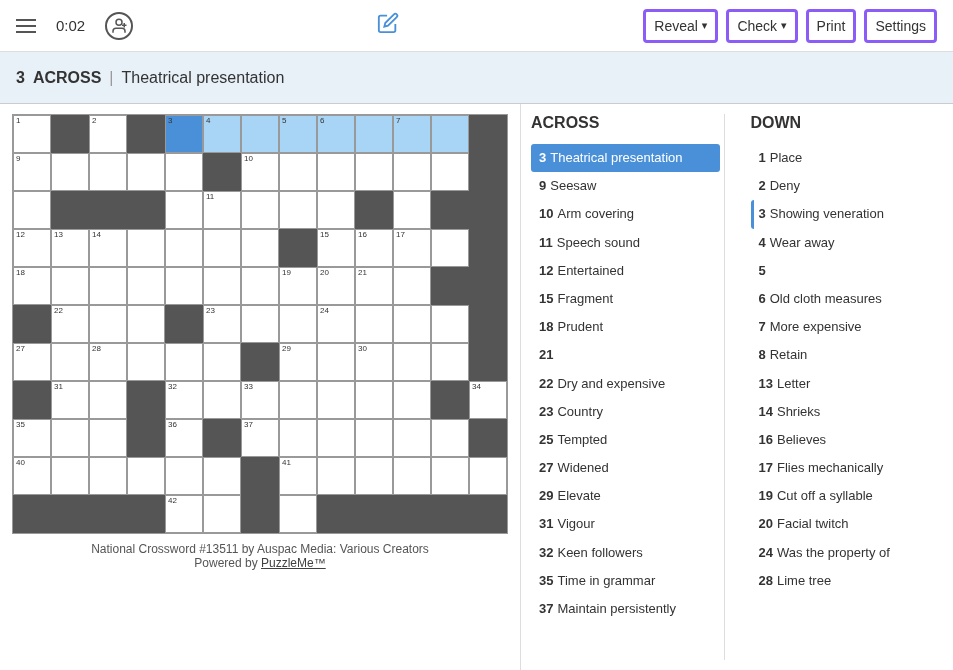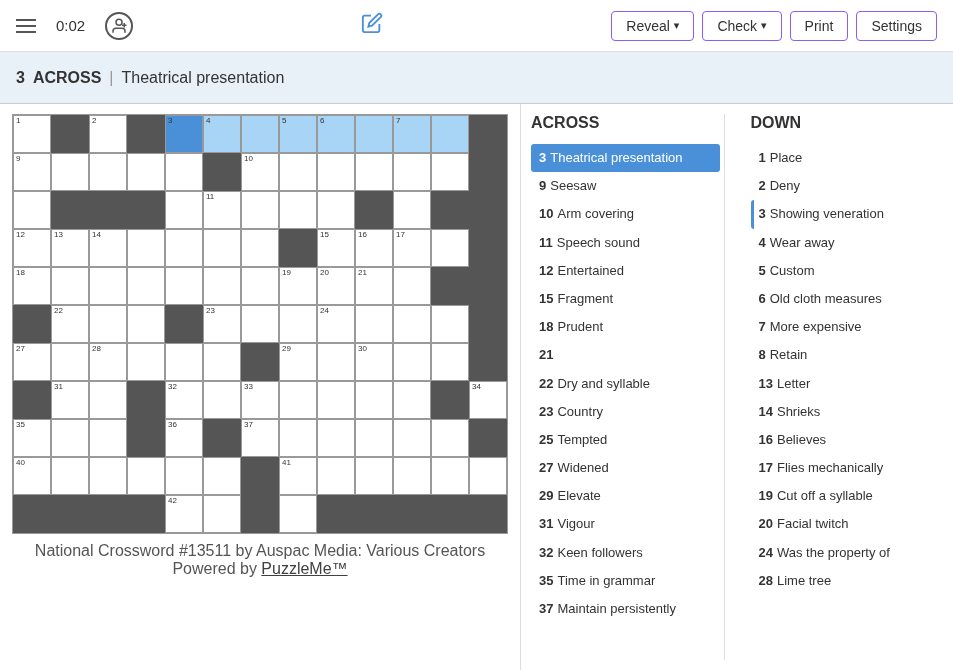--- a/index.html
+++ b/index.html
@@ -33,21 +33,21 @@
     .timer { font-size: 15px; color: #333; font-weight: 500; }
 
     .user-icon {
       width: 28px; height: 28px; border: 2px solid #555; border-radius: 50%;
       display: flex; align-items: center; justify-content: center; font-size: 14px; color: #555;
     }
 
     .pencil-icon { font-size: 18px; color: #555; cursor: pointer; }
 
     .btn {
-      padding: 6px 14px; border: 1px solid #8b5cf6; border-radius: 4px;
+      padding: 6px 8px; border: 3px solid #8b5cf6; border-radius: 4px;
       background: #fff; cursor: pointer; font-size: 14px; color: #333;
       display: flex; align-items: center; gap: 4px;
     }
     .btn-dropdown::after { content: '▾'; font-size: 11px; }
 
     
     .clue-bar {
       background: #e8f0f8;
       padding: 10px 16px;
       font-size: 16px;
@@ -110,21 +110,21 @@
       top: 1px;
       left: 2px;
       font-size: 8px;
       color: #333;
       line-height: 1;
     }
 
     .grid-footer {
       margin-top: 8px;
       text-align: center;
-      font-size: 16px;
+      font-size: 12px;
       color: #555;
     }
     .grid-footer .puzzleme { color: #404040; text-decoration: underline; }
 
     
     .clues-panel {
       flex: 1;
       display: flex;
       gap: 0;
       overflow: hidden;
@@ -503,21 +503,21 @@
             </div>
             <div class="clue-item">
               <span class="clue-num">18</span>
               <span class="clue-text">Prudent</span>
             </div>
             <div class="clue-item">
               <span class="clue-num">21</span>
             </div>
             <div class="clue-item">
               <span class="clue-num">22</span>
-              <span class="clue-text">Dry and syllable</span>
+              <span class="clue-text">Dry and expensive</span>
             </div>
             <div class="clue-item">
               <span class="clue-num">23</span>
               <span class="clue-text">Country</span>
             </div>
             <div class="clue-item">
               <span class="clue-num">25</span>
               <span class="clue-text">Tempted</span>
             </div>
             <div class="clue-item">
@@ -562,21 +562,20 @@
             <div class="clue-item left-border-indicator">
               <span class="clue-num">3</span>
               <span class="clue-text">Showing veneration</span>
             </div>
             <div class="clue-item">
               <span class="clue-num">4</span>
               <span class="clue-text">Wear away</span>
             </div>
             <div class="clue-item">
               <span class="clue-num">5</span>
-              <span class="clue-text">Custom</span>
             </div>
             <div class="clue-item">
               <span class="clue-num">6</span>
               <span class="clue-text">Old cloth measures</span>
             </div>
             <div class="clue-item">
               <span class="clue-num">7</span>
               <span class="clue-text">More expensive</span>
             </div>
             <div class="clue-item">

